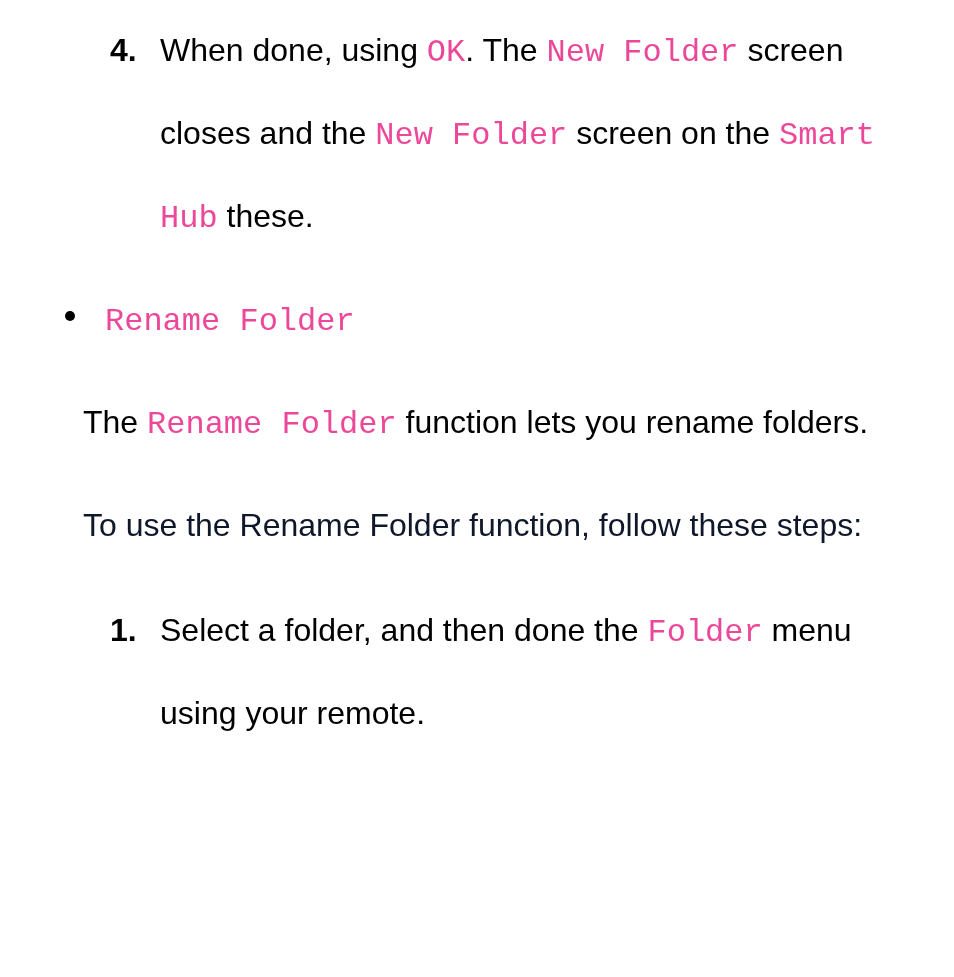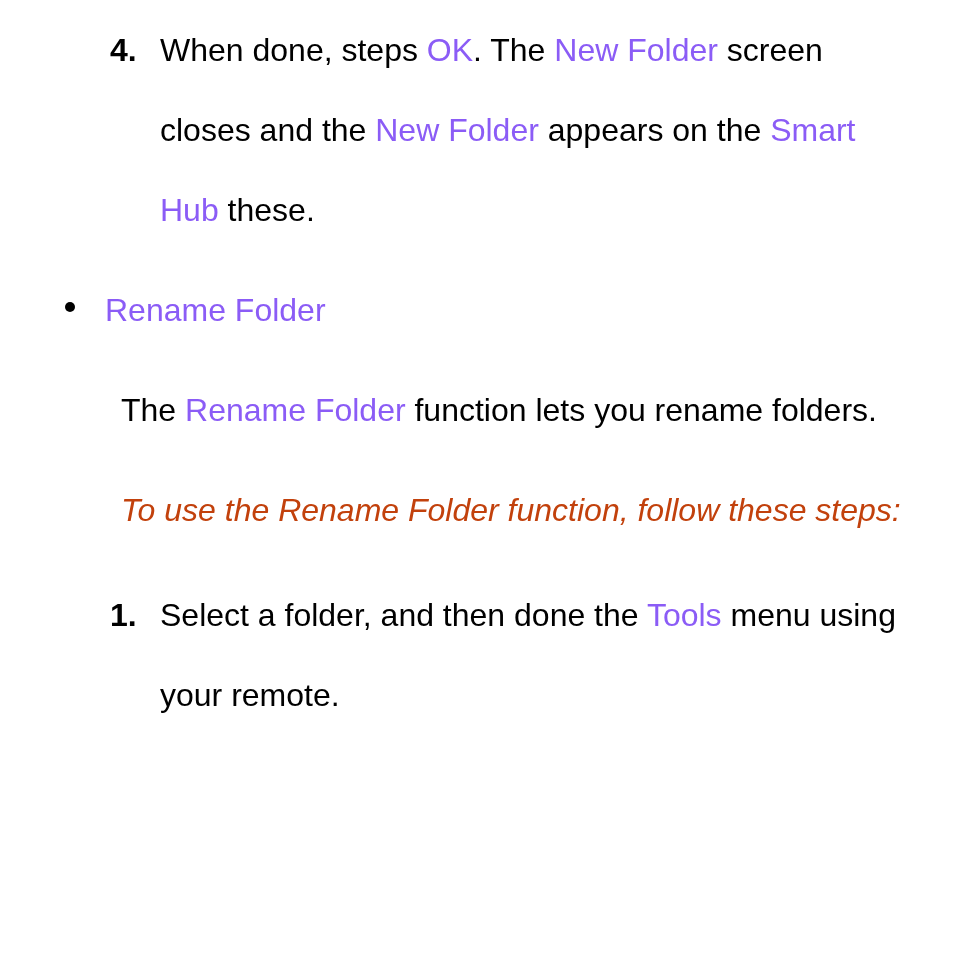--- a/index.html
+++ b/index.html
@@ -21,41 +21,41 @@
     margin-left: 70px;
     position: relative;
     padding-left: 50px;
   }
   .step4 .marker {
     position: absolute;
     left: 0;
     top: 0;
     font-weight: bold;
   }
-  .blue { color: #8b5cf6; }
-  .orange { color: #c2410c; font-style: italic; }
+  .blue { color: #ec4899; font-family: Liberation Mono, monospace; }
+  .orange { color: #0f172a; }
   .bullet-row {
     margin-top: 20px;
     margin-left: 20px;
     position: relative;
     padding-left: 45px;
   }
   .bullet-row::before {
     content: "";
     position: absolute;
     left: 5px;
     top: 32px;
     width: 10px;
     height: 10px;
     background: #000;
     border-radius: 50%;
   }
   .para {
     margin-top: 20px;
-    margin-left: 81px;
+    margin-left: 43px;
   }
   .steps2 {
     margin-top: 25px;
     margin-left: 70px;
     position: relative;
     padding-left: 50px;
   }
   .steps2 .marker {
     position: absolute;
     left: 0;
@@ -63,31 +63,31 @@
     font-weight: bold;
   }
 </style>
 </head>
 <body>
 
 <div class="page">
 
   <div class="step4">
     <span class="marker">4.</span>
-    <span>When done, steps </span><span class="blue">OK</span><span>. The </span><span class="blue">New Folder</span><span> screen closes and the </span><span class="blue">New Folder</span><span> appears on the </span><span class="blue">Smart Hub</span><span> these.</span>
+    <span>When done, using </span><span class="blue">OK</span><span>. The </span><span class="blue">New Folder</span><span> screen closes and the </span><span class="blue">New Folder</span><span> screen on the </span><span class="blue">Smart Hub</span><span> these.</span>
   </div>
 
   <div class="bullet-row">
     <span class="blue">Rename Folder</span>
   </div>
 
   <div class="para">
     <span>The </span><span class="blue">Rename Folder</span><span> function lets you rename folders.</span>
   </div>
 
   <div class="para orange">To use the Rename Folder function, follow these steps:</div>
 
   <div class="steps2">
     <span class="marker">1.</span>
-    <span>Select a folder, and then done the </span><span class="blue">Tools</span><span> menu using your remote.</span>
+    <span>Select a folder, and then done the </span><span class="blue">Folder</span><span> menu using your remote.</span>
   </div>
 
 </div>
 
 </body></html>

